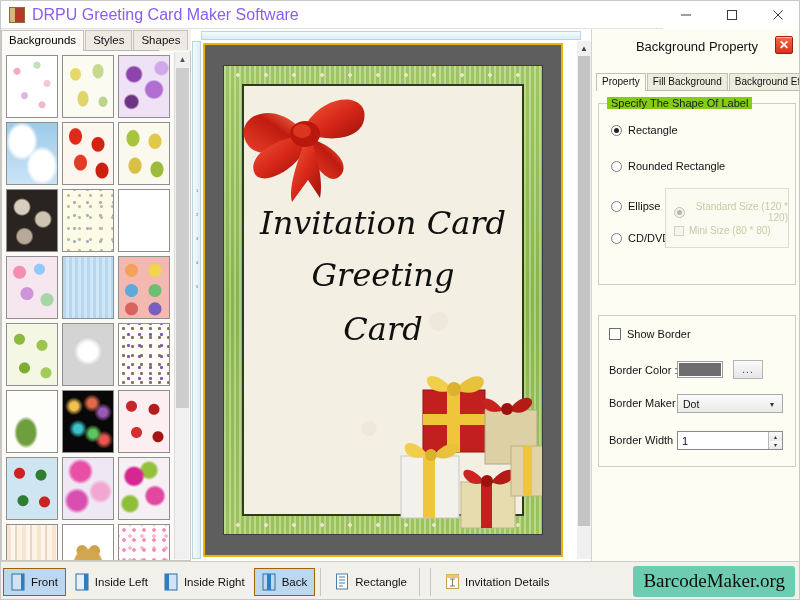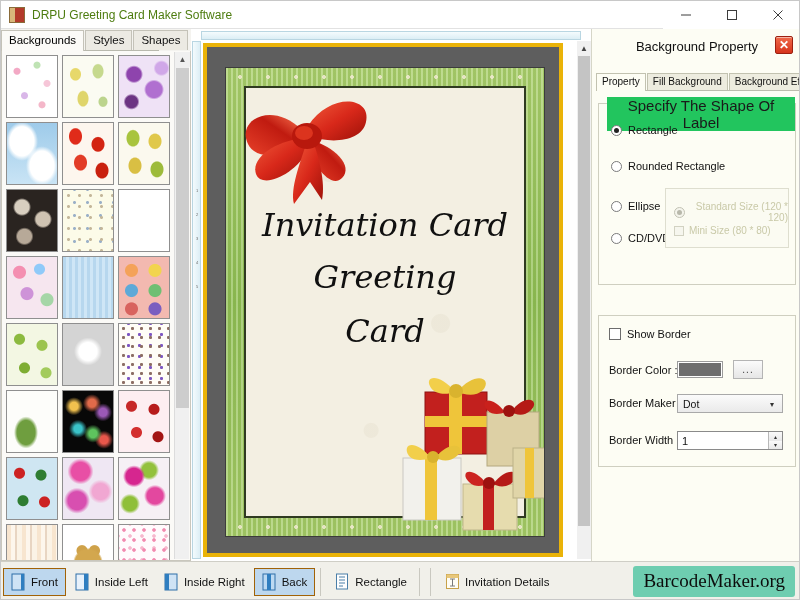--- a/index.html
+++ b/index.html
@@ -27,21 +27,21 @@
     display: flex; align-items: center;
   }
   #app-icon {
     width: 16px; height: 16px;
     margin-left: 8px; margin-right: 7px;
     position: relative;
     background: linear-gradient(90deg,#d8b77a 0 35%, #b33a2a 35% 100%);
     border: 1px solid #8a6b3a;
   }
   #app-title {
-    font-size: 12px; color: #4d7c0f;
+    font-size: 16px; color: #8b5cf6;
     white-space: nowrap;
   }
   .wincontrols { position: absolute; right: 0; top: 0; display: flex; height: 28px; }
   .wb {
     width: 46px; height: 28px;
     display: flex; align-items: center; justify-content: center;
     font-size: 13px; color: #3c3c3c; background: #ffffff;
   }
   .wb svg { display: block; }
 
@@ -142,21 +142,21 @@
     width: 8px; height: 270px;
     font-size: 4px; color: #6b6b6b;
   }
   #ruler-ticks span {
     display:block; height: 24px; line-height: 24px; text-align:center;
   }
   #canvasarea {
     position: absolute; left: 12px; top: 14px;
     width: 360px; height: 514px;
     background: #5e5e5e;
-    border: 4px solid #eab308;
+    border: 2px solid #eab308;
     overflow: hidden;
   }
   #card {
     position: absolute; left: 18px; top: 20px;
     width: 320px; height: 470px;
     background:
       repeating-linear-gradient(90deg, rgba(255,255,255,.25) 0 2px, rgba(0,0,0,.05) 2px 5px),
       linear-gradient(180deg,#a9cf6a,#8fbf52 50%,#a5cc66);
     border: 1px solid #3c3c3c;
     overflow: hidden;
@@ -251,23 +251,23 @@
   }
   .rtab.active { background: #fdfdf4; margin-bottom: -1px; padding-bottom: 3px; }
 
   .group {
     position: absolute;
     border: 1px solid #cfcfc0;
     background: #fdfdf4;
   }
   .group > .legend {
     position: absolute; top: -7px; left: 8px;
-    background: #22c55e;
+    background: #84cc16;
     padding: 0 4px;
-    font-size: 15px; color: #1a1a1a; text-align: center;
+    font-size: 11px; color: #1a1a1a; text-align: center;
   }
   #grp-shape { left: 6px; top: 74px; width: 198px; height: 182px; }
   #grp-border { left: 6px; top: 286px; width: 198px; height: 152px; }
 
   .radio-row { position: absolute; display: flex; align-items: center; font-size: 11px; color: #111; }
   .rdo {
     width: 11px; height: 11px; border-radius: 50%;
     border: 1px solid #7a7a7a; background: #fff;
     margin-right: 6px; position: relative; flex: none;
   }

